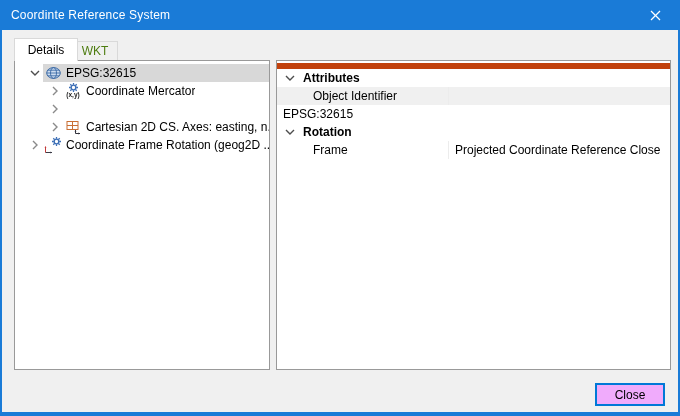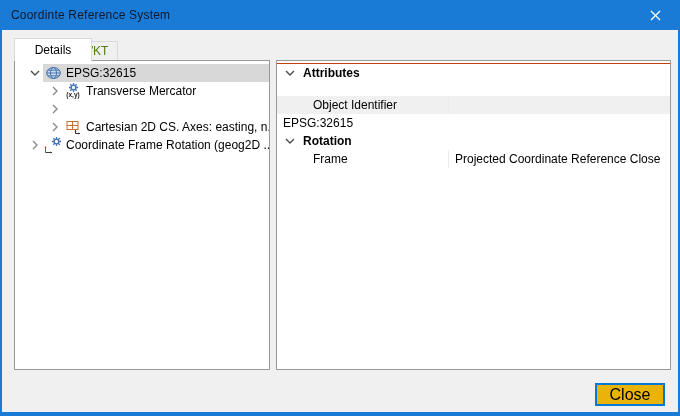--- a/index.html
+++ b/index.html
@@ -7,36 +7,36 @@
     width:680px;height:416px;overflow:hidden;position:relative;
     font-family:"Liberation Sans","DejaVu Sans",sans-serif;font-size:12px;color:#000;
     background:#fff;
   }
   .window{
     position:absolute;inset:0;background:#f0f0f0;box-sizing:border-box;
     border-left:2px solid #1a7bd7;border-right:2px solid #1a7bd7;border-bottom:4px solid #1a7bd7;
   }
   
   .titlebar{
-    position:absolute;left:0;top:0;right:0;height:30px;background:#1a7bd7;color:#0f172a;
+    position:absolute;left:0;top:0;right:0;height:30px;background:#1a7bd7;color:#ffffff;
     display:flex;align-items:center;
   }
   .titlebar .title{padding-left:9px;font-size:12px;letter-spacing:.2px;}
   .title-close{
     position:absolute;right:0;top:0;width:45px;height:30px;
     display:flex;align-items:center;justify-content:center;cursor:default;
   }
   
   .tab{
     position:absolute;box-sizing:border-box;text-align:center;
     border:1px solid #d9d9d9;border-bottom:none;
     display:flex;align-items:center;justify-content:center;
   }
   .tab-active{
-    left:12px;top:38px;width:78px;height:23px;background:#fff;z-index:3;
+    left:12px;top:38px;width:64px;height:23px;background:#fff;z-index:3;
   }
   .tab-inactive{
     left:70px;top:41px;width:46px;height:19px;background:#f0f0f0;z-index:1;color:#4d7c0f;
   }
   
   .tree-panel{
     position:absolute;left:12px;top:60px;width:256px;height:310px;background:#fff;
     border:1px solid #999;box-sizing:border-box;z-index:2;overflow:hidden;
   }
   .props-panel{
@@ -50,32 +50,32 @@
   .lvl0 .chev{margin-left:12px;}
   .lvl1 .chev{margin-left:32px;}
   .hl{display:flex;align-items:center;flex:1;height:18px;gap:5px;padding-left:2px;min-width:0;}
   .sel .hl{background:#d8d8d8;}
   .ticon{width:16px;height:16px;display:flex;align-items:center;justify-content:center;flex:0 0 16px;position:relative;}
   .tlabel{white-space:nowrap;overflow:hidden;}
   .icon-gearxy{display:flex;flex-direction:column;align-items:center;line-height:1;}
   .icon-gearxy .xy{font-size:6.5px;font-weight:bold;color:#1a1a1a;letter-spacing:0;}
   .gear-axes-axes{position:absolute;left:-1px;bottom:-1px;}
   
-  .props-table{margin-top:2px;border-top:1px solid #c2410c;}
+  .props-table{margin-top:2px;border-top:6px solid #c2410c;}
   .prow{display:flex;align-items:center;height:18px;}
-  .prow.shaded{background:#f0f0f0;margin-top:14px;}
+  .prow.shaded{background:#f0f0f0;}
   .pchev{width:14px;margin-left:6px;display:flex;align-items:center;justify-content:center;flex:0 0 14px;}
   .pgroup-label{font-weight:bold;padding-left:6px;}
   .pname{width:172px;flex:0 0 172px;box-sizing:border-box;padding-left:36px;border-right:1px solid #ececec;height:18px;display:flex;align-items:center;}
   .pval{flex:1;padding-left:6px;white-space:nowrap;overflow:hidden;}
   
   .close-button{
-    position:absolute;left:593px;top:383px;width:70px;height:23px;background:#eab308;
+    position:absolute;left:593px;top:383px;width:70px;height:23px;background:#f0abfc;
     border:2px solid #0078d7;box-sizing:border-box;display:flex;align-items:center;justify-content:center;
-    font-size:16px;cursor:default;
+    font-size:12px;cursor:default;
   }
 </style>
 </head>
 <body>
 
 <div class="window">
 
   <div class="titlebar">
     <span class="title">Coordinte Reference System</span>
     <span class="title-close">
@@ -134,21 +134,21 @@
                     <line x1="8" y1="5" x2="10" y2="5"></line>
                   <line x1="1.4" y1="1.4" x2="2.8" y2="2.8"></line>
                     <line x1="7.2" y1="7.2" x2="8.6" y2="8.6"></line>
                   <line x1="8.6" y1="1.4" x2="7.2" y2="2.8"></line>
                     <line x1="2.8" y1="7.2" x2="1.4" y2="8.6"></line>
                 </g>
               </svg>
               <span class="xy">(x,y)</span>
             </span>
           </span>
-          <span class="tlabel">Transverse Mercator</span>
+          <span class="tlabel">Coordinate Mercator</span>
         </span>
       </div>
 
       <div class="trow lvl1">
         <span class="chev">
           <svg width="6" height="10" viewBox="0 0 6 10">
               <polyline points="1,1 5,5 1,9" fill="none" stroke="#8a8a8a" stroke-width="1.4"></polyline>
             </svg>
         </span>
       </div>

